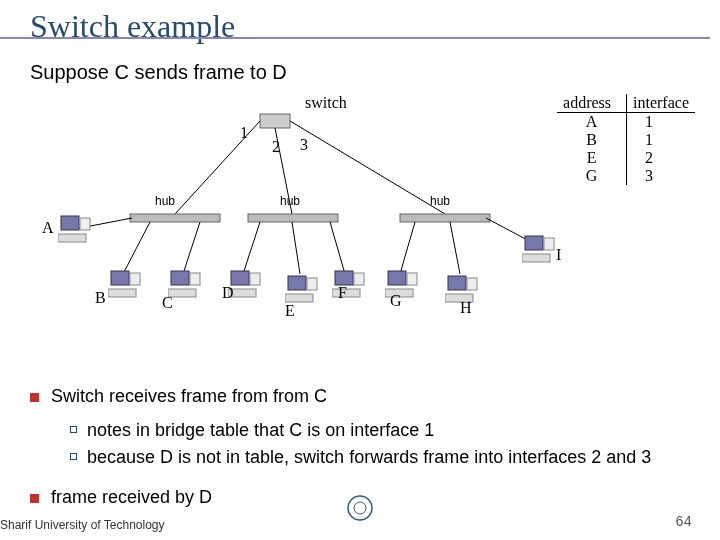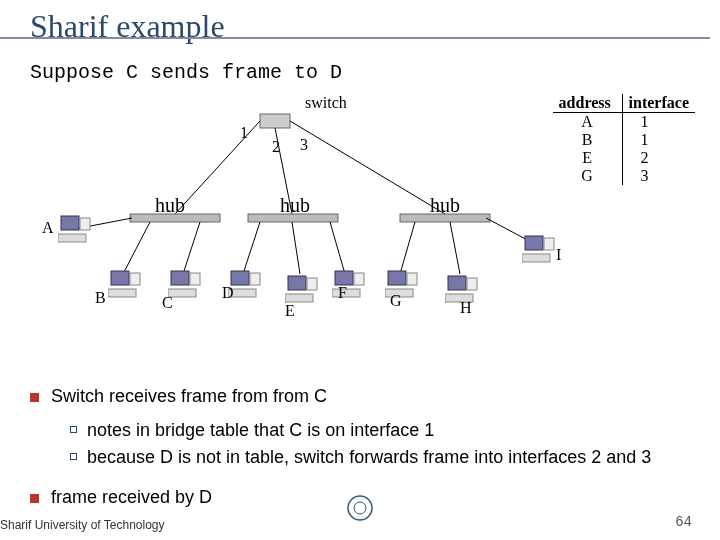--- a/index.html
+++ b/index.html
@@ -17,61 +17,61 @@
     padding: 8px 30px 4px;
     font-weight: normal;
   }
   .title-underline {
     border-bottom: 2px solid #88a;
     margin: 0 10px 0 0;
     position: relative;
     top: -12px;
   }
   .subtitle {
-    font-family: Liberation Mono, monospace;
+    font-family: Liberation Sans, sans-serif;
     font-size: 20px;
     padding: 10px 30px;
   }
   .diagram {
     position: relative;
     width: 720px;
     height: 270px;
   }
   .diagram-label {
     position: absolute;
     font-family: 'Comic Sans MS', cursive;
     font-size: 16px;
   }
   .table {
     position: absolute;
     right: 25px;
     top: 0;
     font-family: 'Comic Sans MS', cursive;
     font-size: 16px;
   }
-  .table-header { display: flex; border-bottom: 1px solid #000; font-weight: bold; }
+  .table-header { display: flex; border-bottom: 1px solid #000; }
   .table-header > span:first-child { width: 70px; border-right: 1px solid #000; padding: 0 6px; }
   .table-header > span:last-child { padding: 0 6px; }
   .table-row { display: flex; }
   .table-row > span:first-child { width: 70px; border-right: 1px solid #000; padding: 0 6px; text-align: center; }
   .table-row > span:last-child { padding: 0 6px 0 18px; }
   .host-label {
     position: absolute;
     font-family: 'Comic Sans MS', cursive;
     font-size: 16px;
   }
   .port-label {
     position: absolute;
     font-family: 'Comic Sans MS', cursive;
     font-size: 16px;
   }
   .hub-label {
     position: absolute;
-    font-family: Liberation Serif, serif;
-    font-size: 20px;
+    font-family: Liberation Sans, sans-serif;
+    font-size: 12px;
   }
   .computer {
     position: absolute;
     width: 34px;
     height: 30px;
   }
   .comp-svg { width: 100%; height: 100%; }
   .bullets {
     font-family: Arial, sans-serif;
     font-size: 18px;
@@ -109,21 +109,21 @@
     left: 50%;
     transform: translateX(-50%);
     width: 28px;
     height: 28px;
   }
   svg.lines { position: absolute; top: 0; left: 0; width: 720px; height: 270px; }
 </style>
 </head>
 <body>
 
-<div class="title">Sharif example</div>
+<div class="title">Switch example</div>
 <div class="title-underline"></div>
 
 <div class="subtitle">Suppose C sends frame to D</div>
 
 <div class="diagram">
   <svg class="lines">
 
     <rect x="260" y="20" width="30" height="14" fill="#ccc" stroke="#666"></rect>
 
     <line x1="260" y1="27" x2="175" y2="120" stroke="#000"></line>

